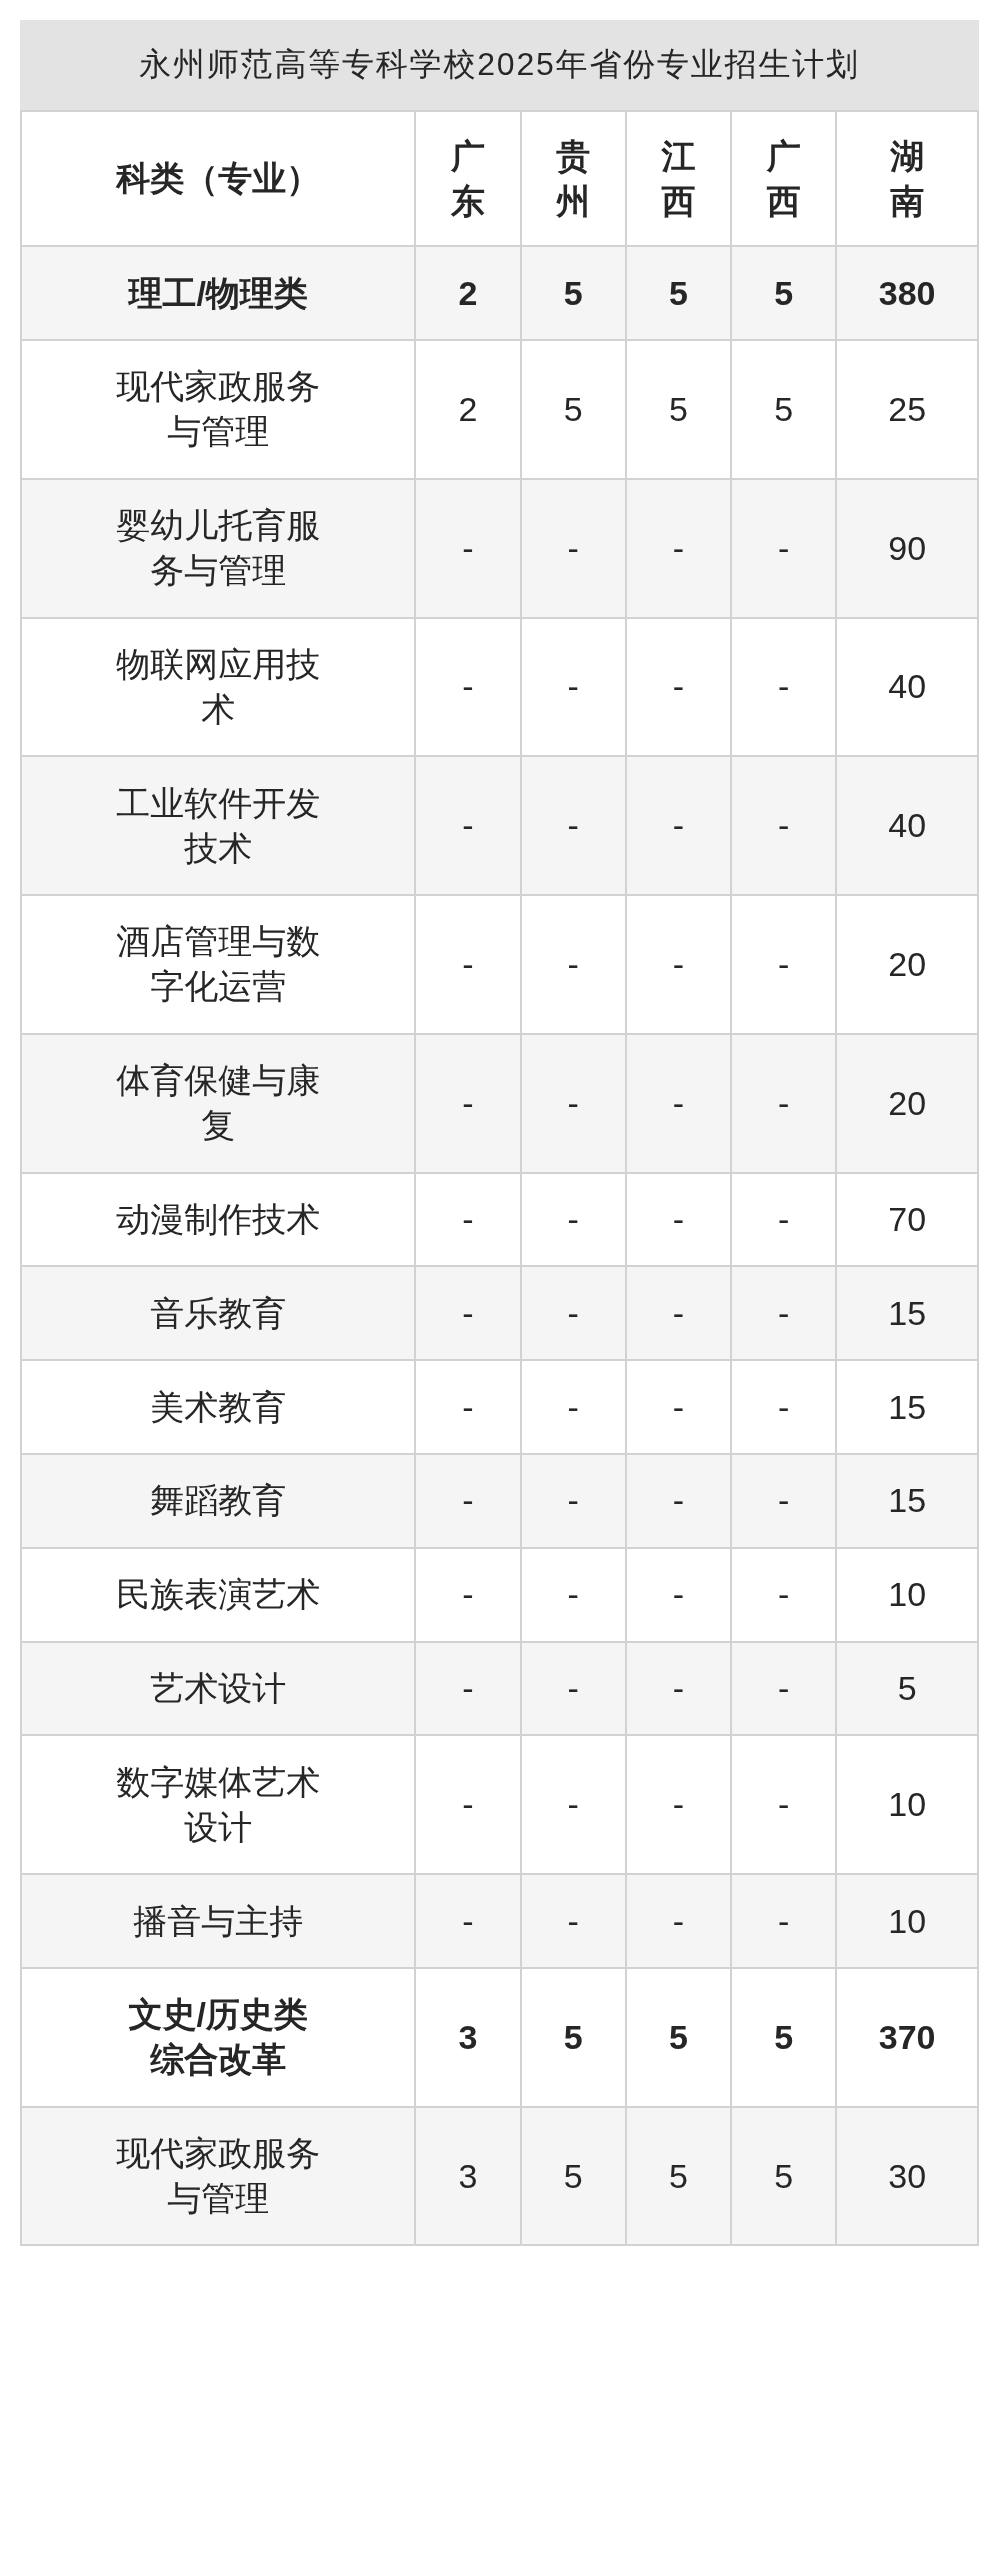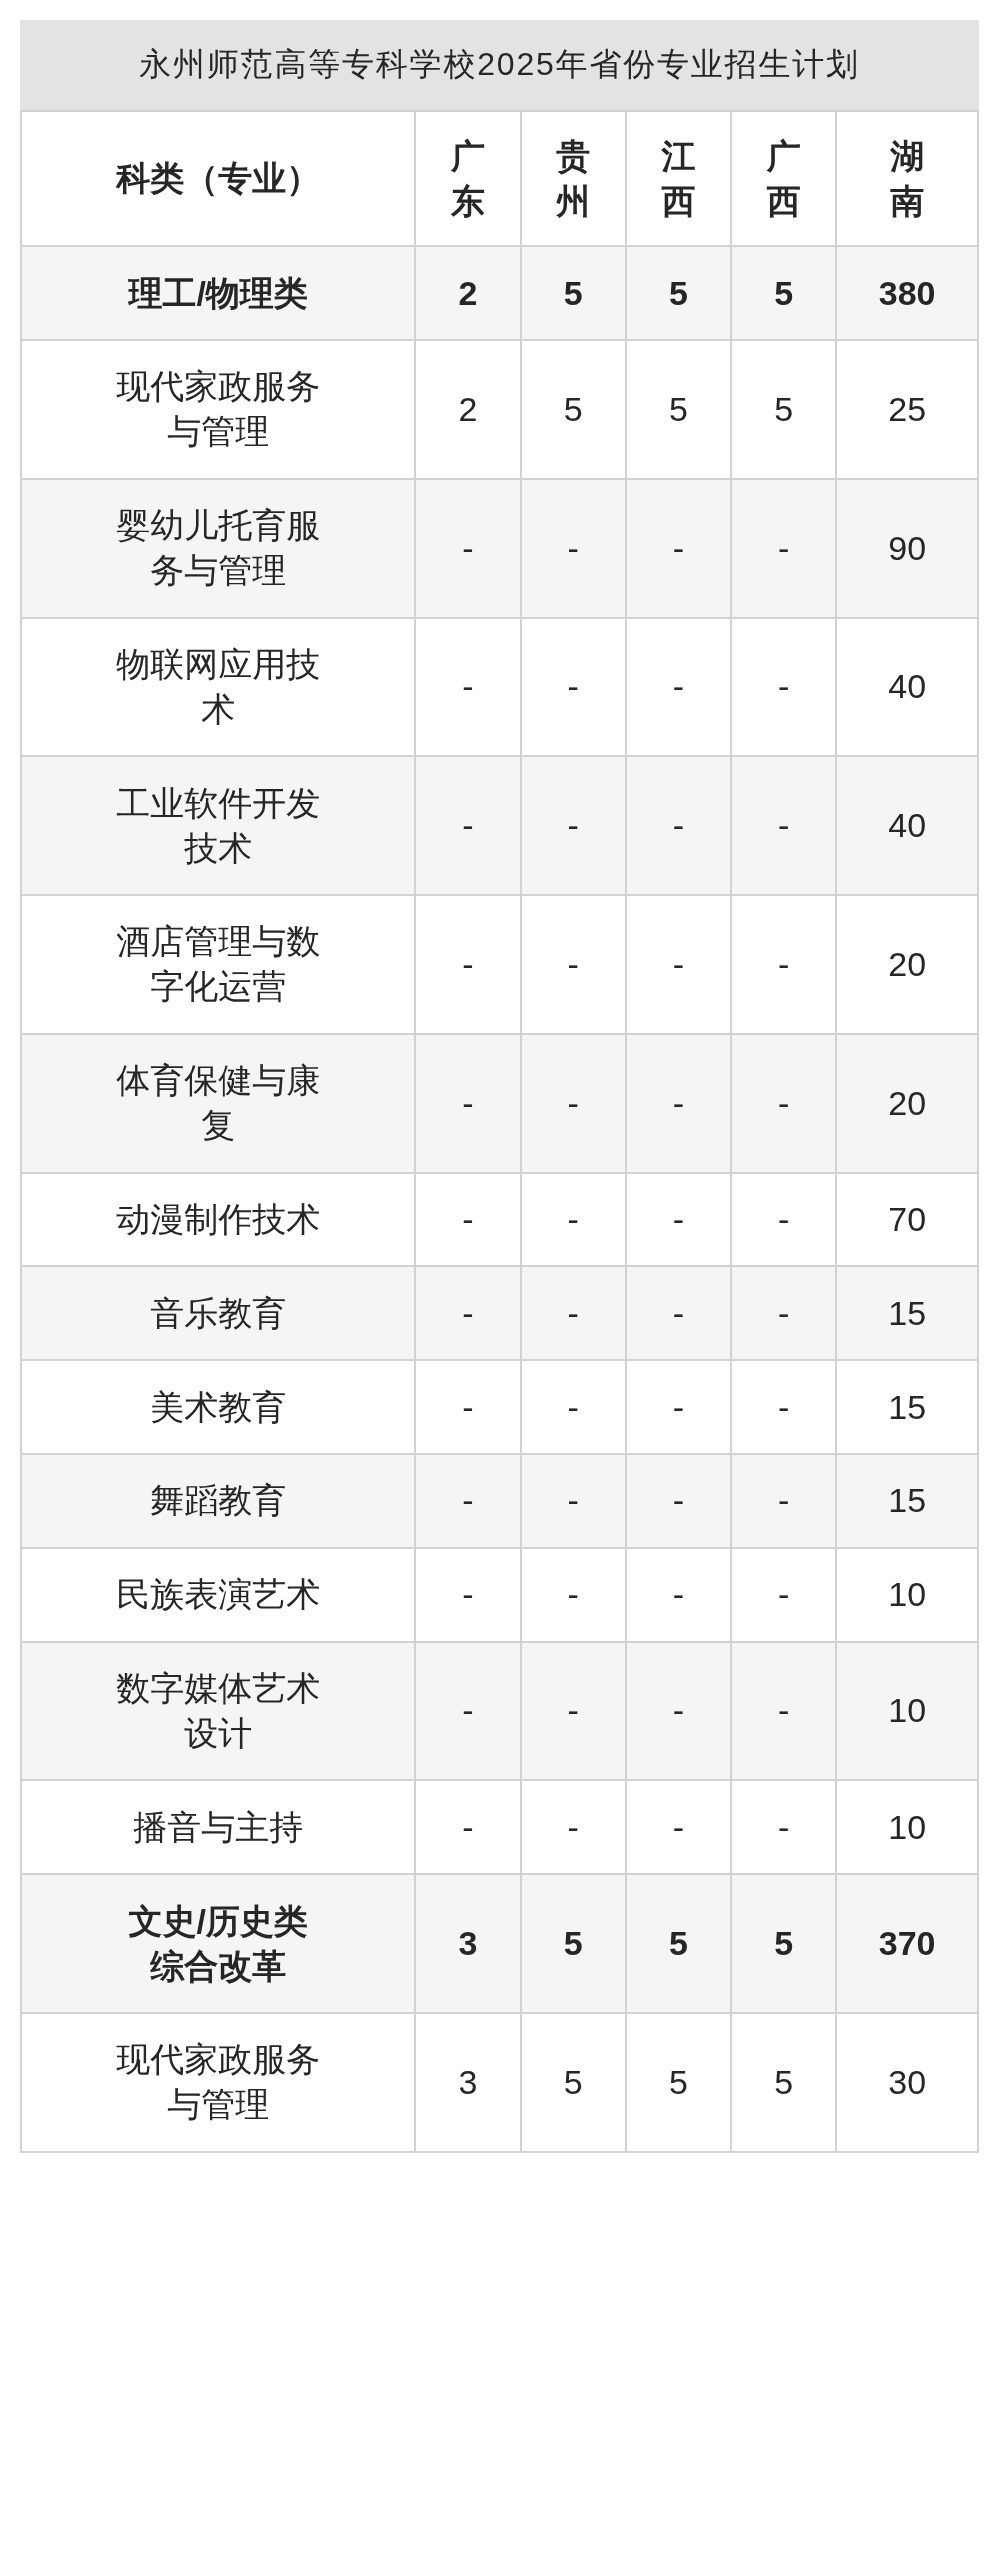--- a/index.html
+++ b/index.html
@@ -188,20 +188,28 @@
         </tr>
         <tr>
           <td><span class="label-wrap">民族表演艺术</span></td>
           <td>-</td>
           <td>-</td>
           <td>-</td>
           <td>-</td>
           <td>10</td>
         </tr>
         <tr>
+          <td><span class="label-wrap">艺术设计</span></td>
+          <td>-</td>
+          <td>-</td>
+          <td>-</td>
+          <td>-</td>
+          <td>5</td>
+        </tr>
+        <tr>
           <td><span class="label-wrap">数字媒体艺术设计</span></td>
           <td>-</td>
           <td>-</td>
           <td>-</td>
           <td>-</td>
           <td>10</td>
         </tr>
         <tr>
           <td><span class="label-wrap">播音与主持</span></td>
           <td>-</td>

